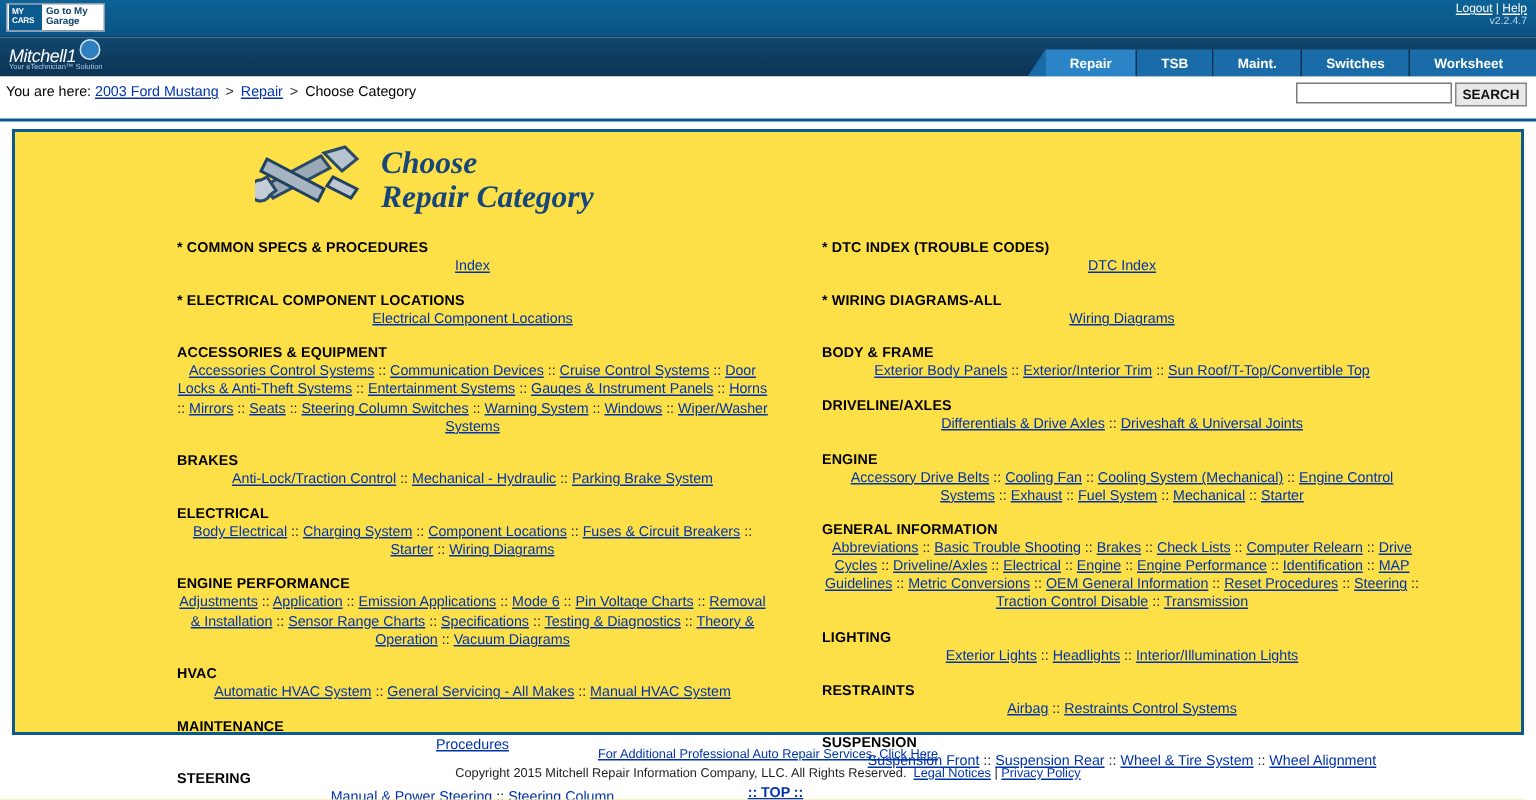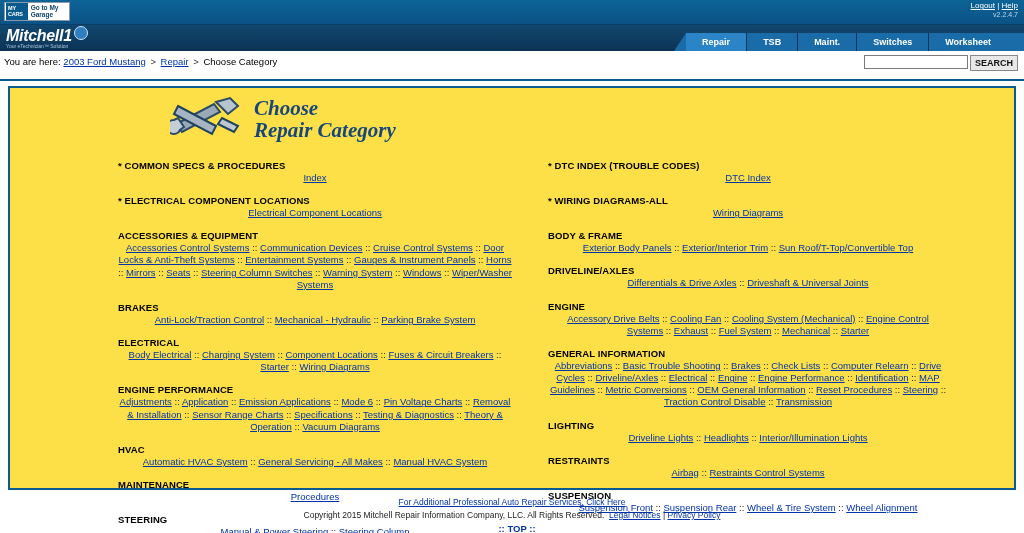--- a/index.html
+++ b/index.html
@@ -85,22 +85,22 @@
     background: #103d66;
     background: linear-gradient(to bottom, #12476f 0%, #0c3355 100%);
   }
   .mitchell-logo {
     position: absolute;
     left: 6px;
     top: 1px;
     color: #ffffff;
   }
   .mitchell-logo .m1 {
-    font-size: 16px;
-    font-weight: bold;
+    font-size: 12px;
+    font-weight: normal;
     font-style: italic;
     letter-spacing: -0.3px;
   }
   .mitchell-logo .m1 .dot {
     color: #ffffff;
   }
   .mitchell-logo .m2 {
     font-size: 5px;
     color: #a9c8e0;
     margin-top: -2px;
@@ -137,21 +137,21 @@
     color: #ffffff;
     font-size: 9px;
     font-weight: bold;
     border-right: 1px solid #0c3355;
     text-align: center;
     white-space: nowrap;
   }
   .tab.active {
     background: #2a84c6;
   }
-  .tab:last-child { border-right: none; padding-right: 33px; }
+  .tab:last-child { border-right: none; padding-right: 22px; }
 
   
   .crumbrow {
     position: relative;
     height: 28px;
     background: #ffffff;
     border-bottom: 2px solid #0b5a8e;
   }
   .crumb {
     position: absolute;
@@ -403,21 +403,21 @@
           <div class="group">
             <h3>ENGINE</h3>
             <div class="links"><a href="#">Accessory Drive Belts</a><span class="dd"> :: </span><a href="#">Cooling Fan</a><span class="dd"> :: </span><a href="#">Cooling System (Mechanical)</a><span class="dd"> :: </span><a href="#">Engine Control Systems</a><span class="dd"> :: </span><a href="#">Exhaust</a><span class="dd"> :: </span><a href="#">Fuel System</a><span class="dd"> :: </span><a href="#">Mechanical</a><span class="dd"> :: </span><a href="#">Starter</a></div>
           </div>
           <div class="group">
             <h3>GENERAL INFORMATION</h3>
             <div class="links"><a href="#">Abbreviations</a><span class="dd"> :: </span><a href="#">Basic Trouble Shooting</a><span class="dd"> :: </span><a href="#">Brakes</a><span class="dd"> :: </span><a href="#">Check Lists</a><span class="dd"> :: </span><a href="#">Computer Relearn</a><span class="dd"> :: </span><a href="#">Drive Cycles</a><span class="dd"> :: </span><a href="#">Driveline/Axles</a><span class="dd"> :: </span><a href="#">Electrical</a><span class="dd"> :: </span><a href="#">Engine</a><span class="dd"> :: </span><a href="#">Engine Performance</a><span class="dd"> :: </span><a href="#">Identification</a><span class="dd"> :: </span><a href="#">MAP Guidelines</a><span class="dd"> :: </span><a href="#">Metric Conversions</a><span class="dd"> :: </span><a href="#">OEM General Information</a><span class="dd"> :: </span><a href="#">Reset Procedures</a><span class="dd"> :: </span><a href="#">Steering</a><span class="dd"> :: </span><a href="#">Traction Control Disable</a><span class="dd"> :: </span><a href="#">Transmission</a></div>
           </div>
           <div class="group">
             <h3>LIGHTING</h3>
-            <div class="links"><a href="#">Driveline Lights</a><span class="dd"> :: </span><a href="#">Headlights</a><span class="dd"> :: </span><a href="#">Interior/Illumination Lights</a></div>
+            <div class="links"><a href="#">Exterior Lights</a><span class="dd"> :: </span><a href="#">Headlights</a><span class="dd"> :: </span><a href="#">Interior/Illumination Lights</a></div>
           </div>
           <div class="group">
             <h3>RESTRAINTS</h3>
             <div class="links"><a href="#">Airbag</a><span class="dd"> :: </span><a href="#">Restraints Control Systems</a></div>
           </div>
           <div class="group">
             <h3>SUSPENSION</h3>
             <div class="links"><a href="#">Suspension Front</a><span class="dd"> :: </span><a href="#">Suspension Rear</a><span class="dd"> :: </span><a href="#">Wheel &amp; Tire System</a><span class="dd"> :: </span><a href="#">Wheel Alignment</a></div>
           </div>
         </div>

